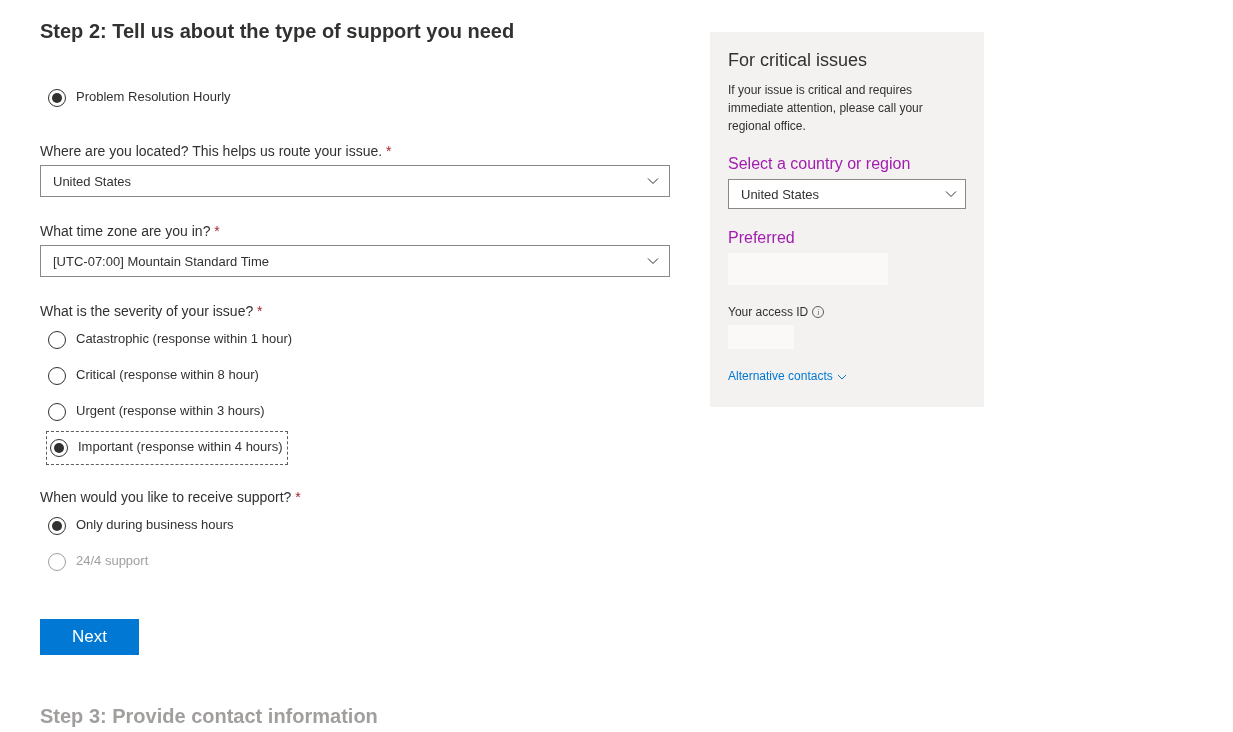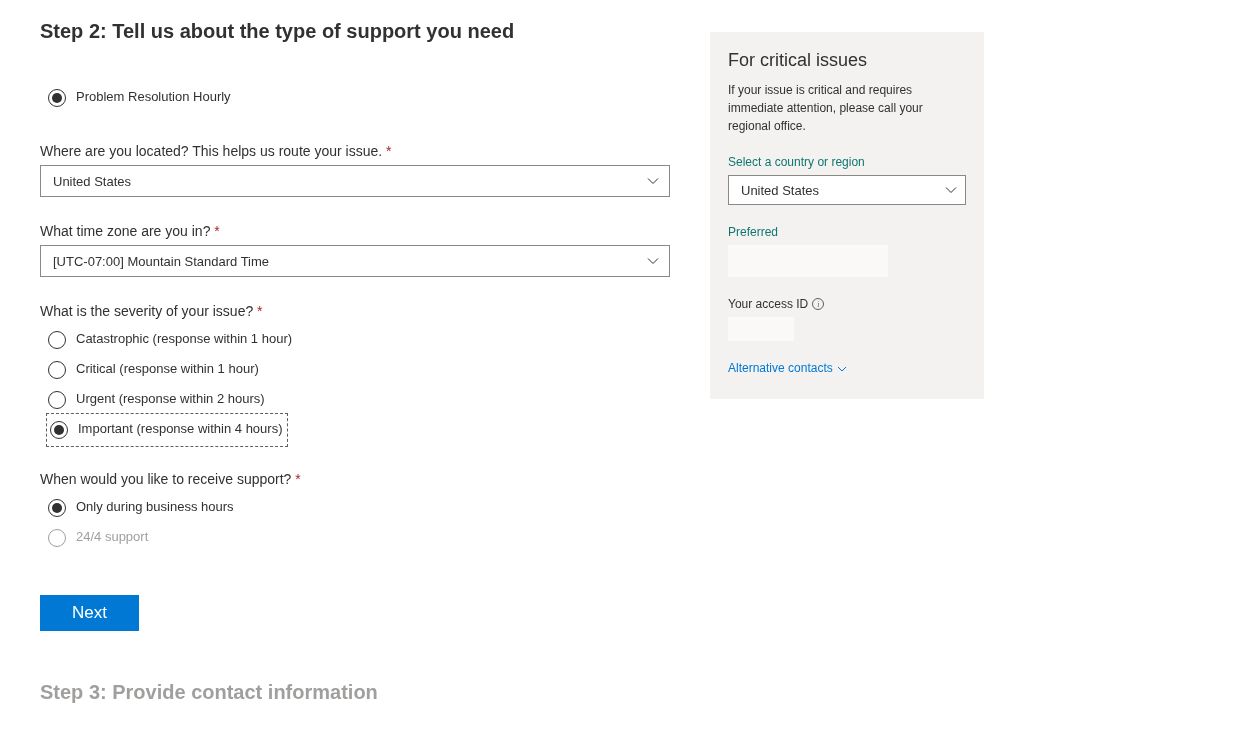--- a/index.html
+++ b/index.html
@@ -125,43 +125,43 @@
       border: none;
       padding: 8px 32px;
       font-size: 17px;
       cursor: pointer;
       margin-top: 16px;
       margin-bottom: 50px;
     }
     .radio-list {
       display: flex;
       flex-direction: column;
-      gap: 0;
+      gap: 6px;
       margin-left: 8px;
     }
     .top-radio {
       margin-left: 8px;
       margin-bottom: 30px;
     }
     
     .side-title {
       font-size: 18px;
       font-weight: 400;
       color: #323130;
       margin-bottom: 10px;
     }
     .side-desc {
       font-size: 12px;
       line-height: 1.5;
       color: #323130;
       margin-bottom: 20px;
     }
     .side-label {
-      font-size: 12px;
-      color: #0f766e;
+      font-size: 16px;
+      color: #a21caf;
       margin-bottom: 6px;
       display: block;
     }
     .side-select {
       position: relative;
       width: 100%;
       height: 30px;
       border: 1px solid #8a8886;
       background: #ffffff;
       display: flex;
@@ -275,27 +275,27 @@
         <div class="radio-row">
           <span class="radio-outer">
               <span class="radio-inner"></span>
             </span>
           <span class="radio-label">Catastrophic (response within 1 hour)</span>
         </div>
         <div class="radio-row">
           <span class="radio-outer">
               <span class="radio-inner"></span>
             </span>
-          <span class="radio-label">Critical (response within 1 hour)</span>
+          <span class="radio-label">Critical (response within 8 hour)</span>
         </div>
         <div class="radio-row">
           <span class="radio-outer">
               <span class="radio-inner"></span>
             </span>
-          <span class="radio-label">Urgent (response within 2 hours)</span>
+          <span class="radio-label">Urgent (response within 3 hours)</span>
         </div>
         <div class="radio-row selected focused">
           <span class="radio-outer">
               <span class="radio-inner"></span>
             </span>
           <span class="radio-label">Important (response within 4 hours)</span>
         </div>
       </div>
     </div>
 

